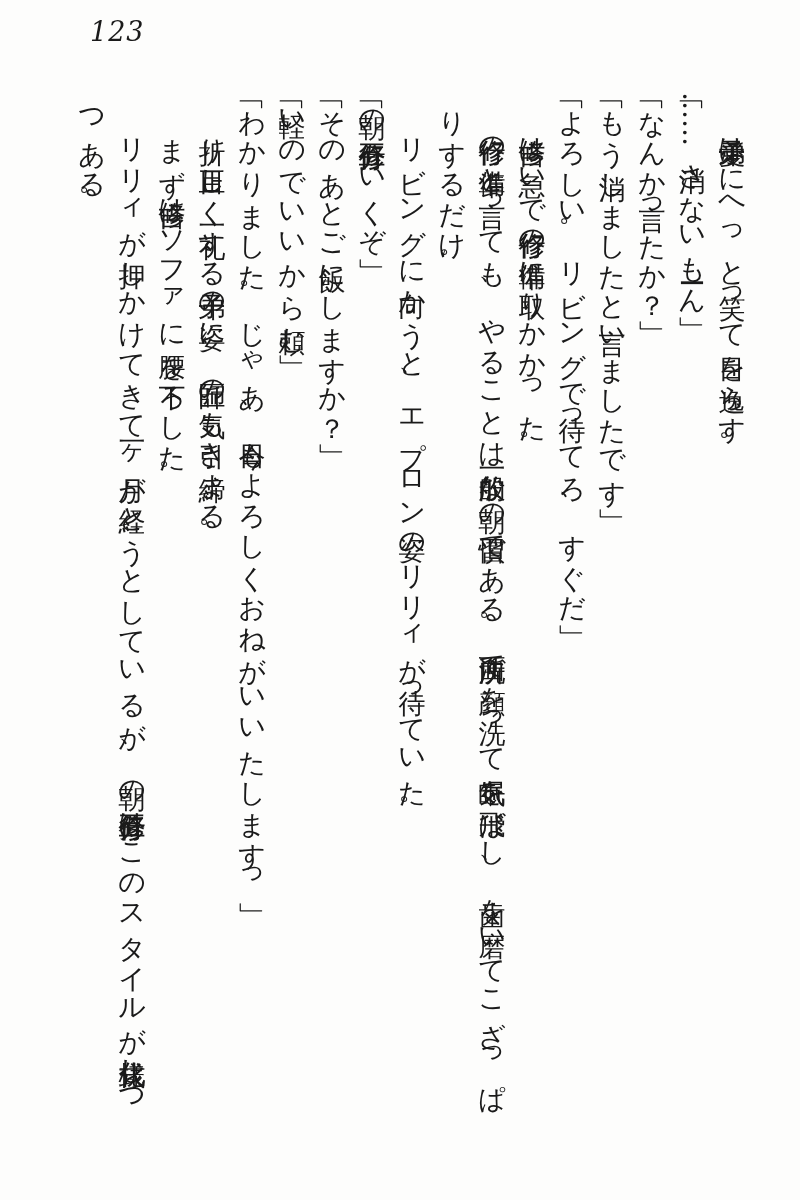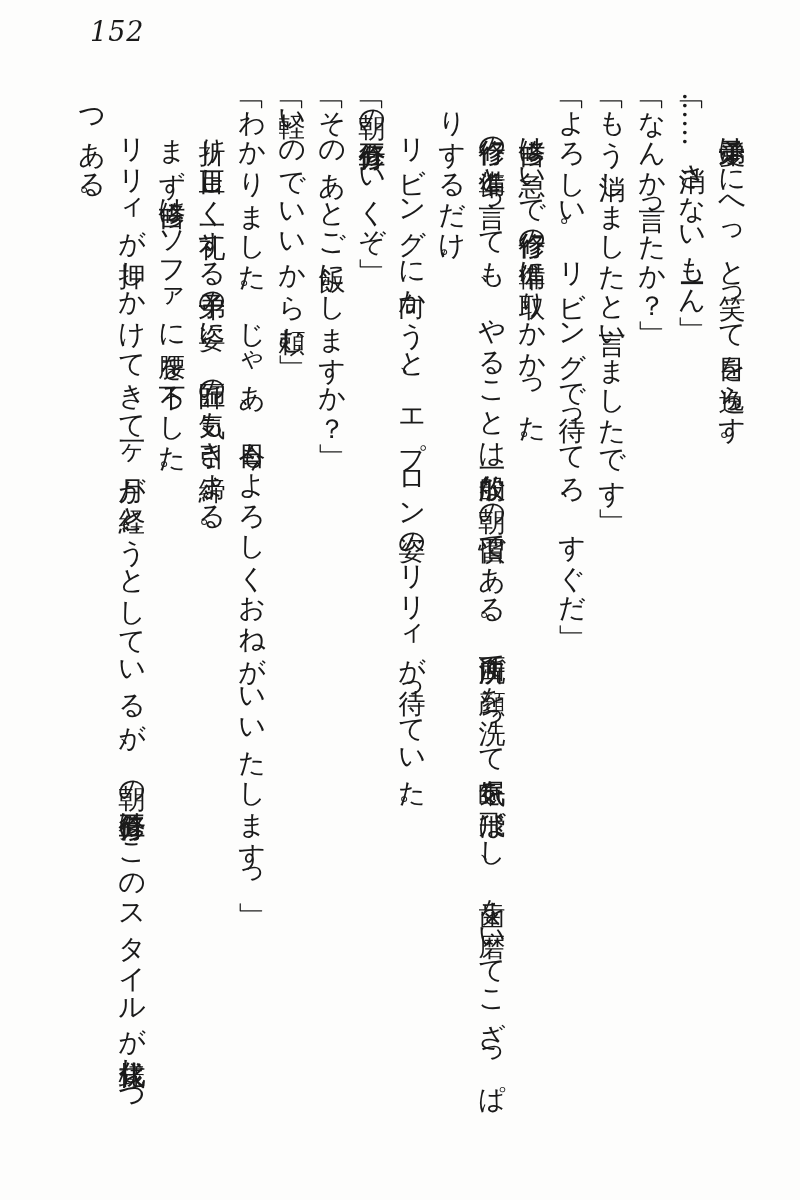--- a/index.html
+++ b/index.html
@@ -48,21 +48,21 @@
     text-indent: 0;
   }
   .para.indent {
     text-indent: 1em;
   }
 </style>
 </head>
 <body>
 
 <div class="page">
-  <div class="page-number">152</div>
+  <div class="page-number">123</div>
   <div class="text-block">
       <p class="para indent">愛弟子はにへっと笑って目を逸らす。</p>
       <p class="para">「……消さないもーん」</p>
       <p class="para">「なんか言ったか？」</p>
       <p class="para">「もう消しましたと言いましたです」</p>
       <p class="para">「よろしい。リビングで待ってろ、すぐだ」</p>
       <p class="para indent">修吉は急いで修行の準備に取りかかった。</p>
       <p class="para indent">修行の準備と言っても、やることは一般的な朝の習慣である。洗面所で顔を洗って眠気を飛ばし、歯を磨いてこざっぱりするだけ。</p>
       <p class="para indent">リビングに向かうと、エプロン姿のリリィが待っていた。</p>
       <p class="para">「朝の五分修行、いくぞ」</p>

